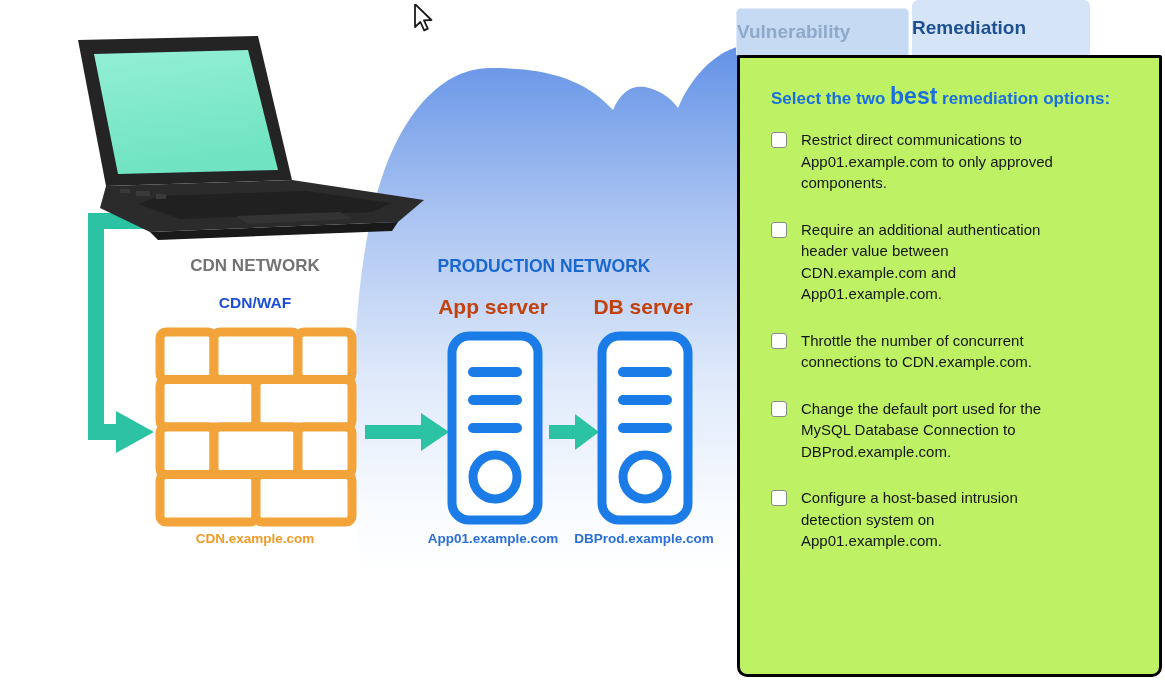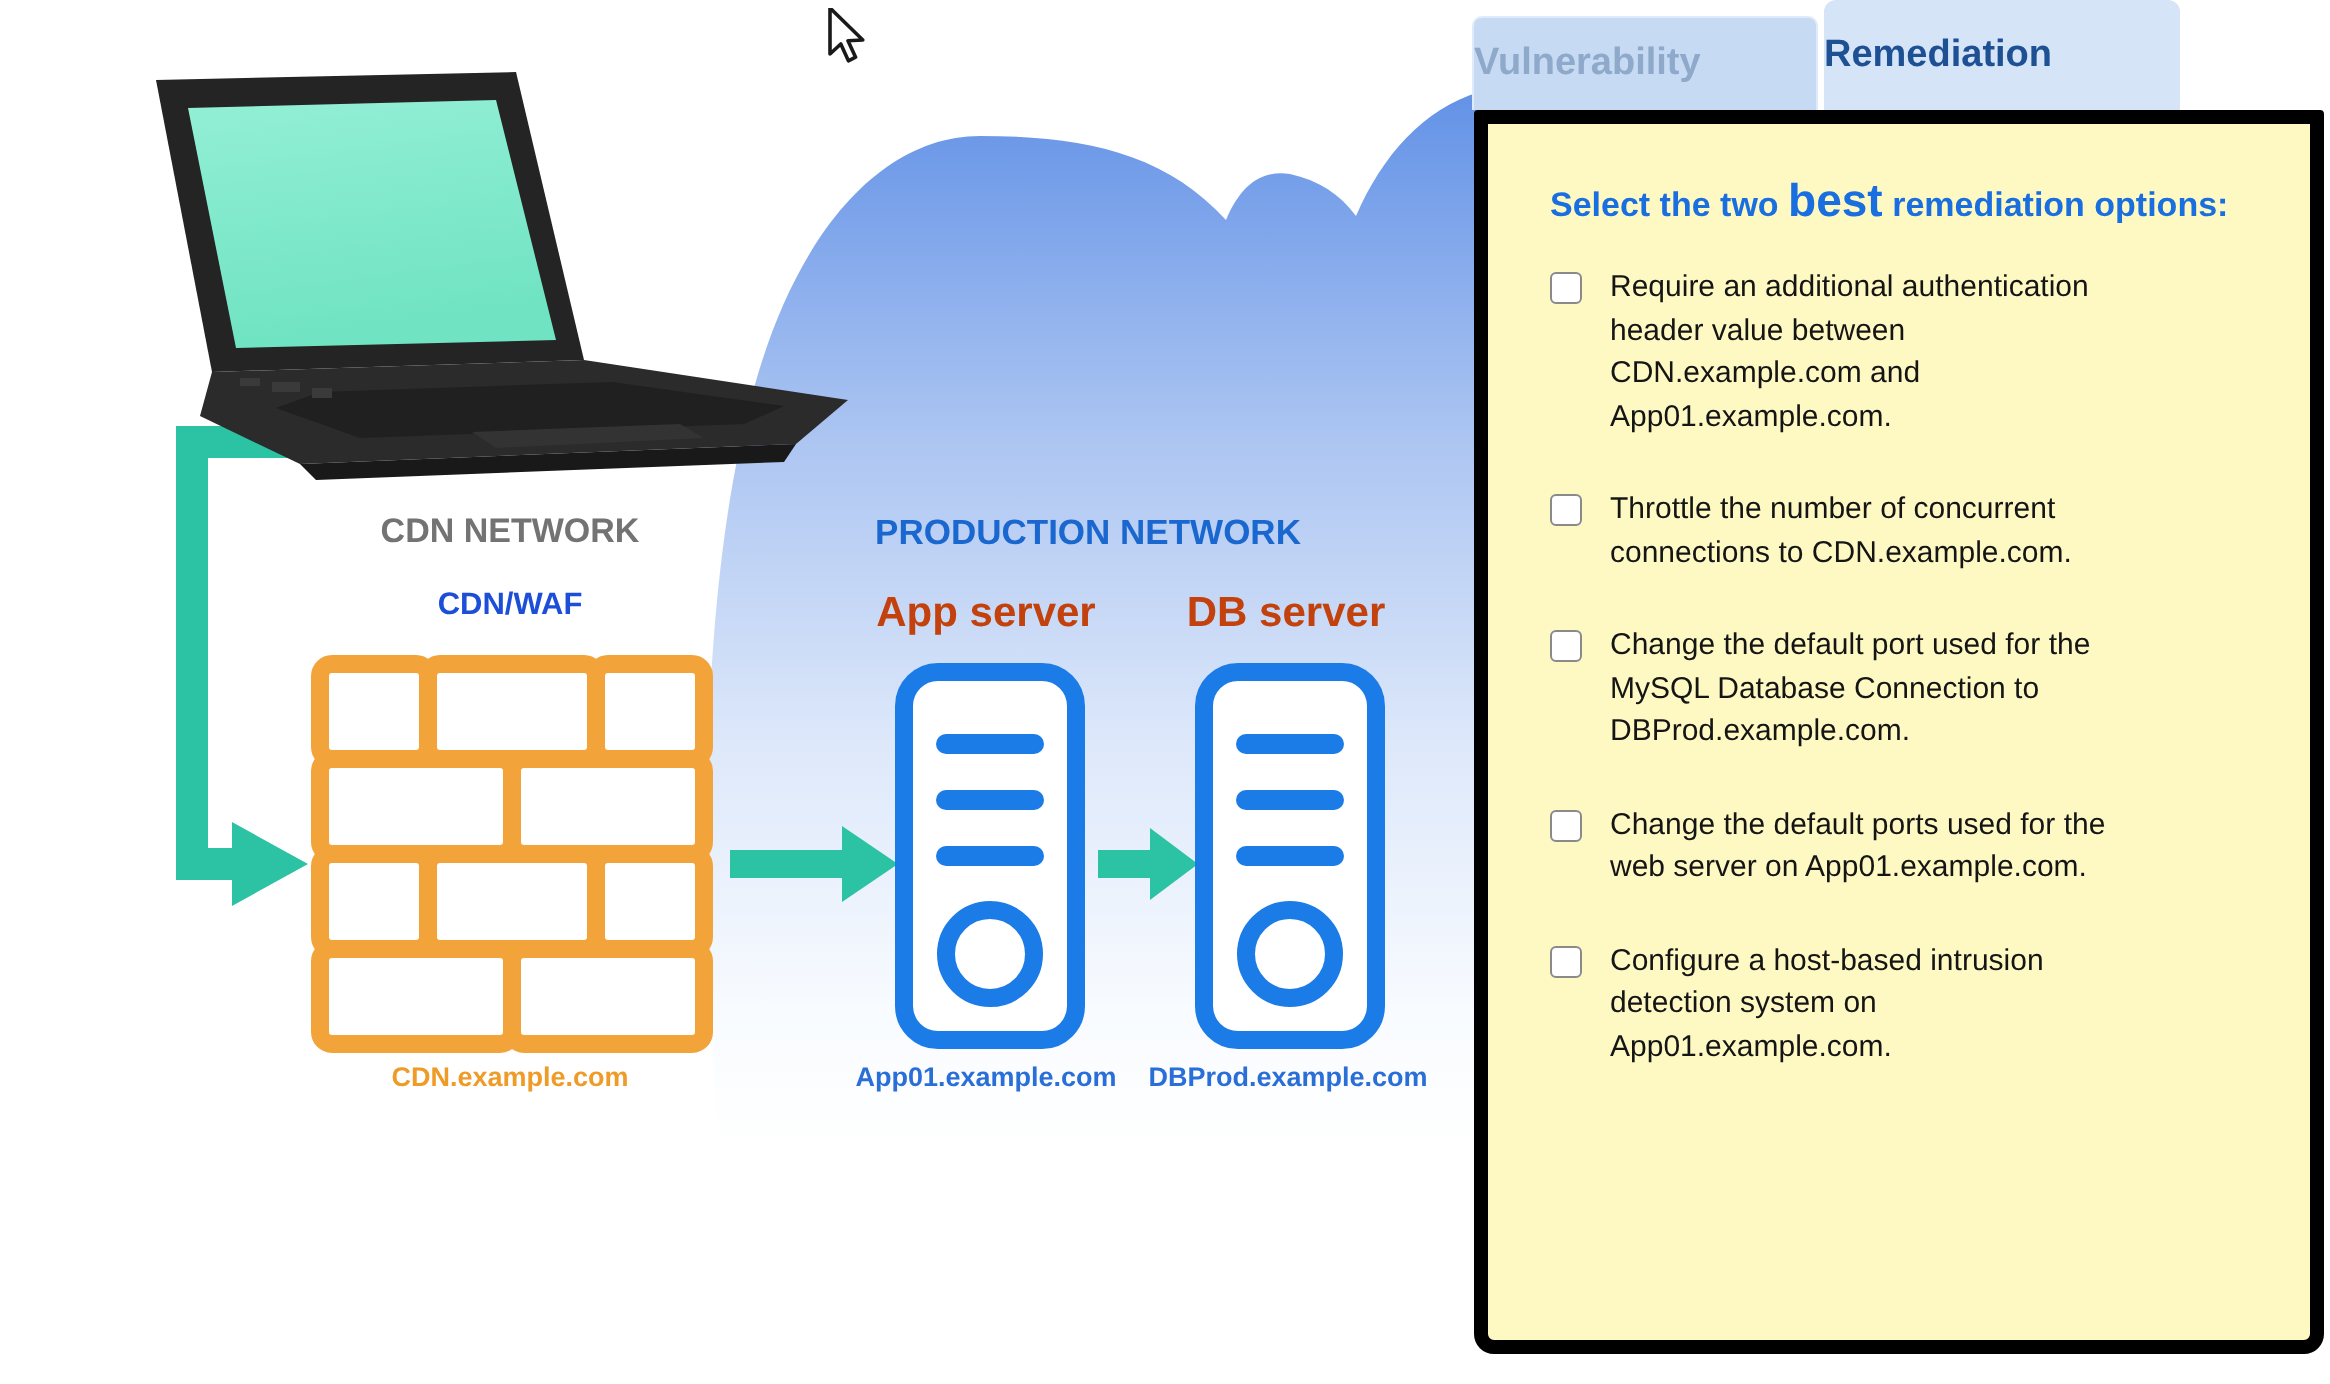--- a/index.html
+++ b/index.html
@@ -16,21 +16,21 @@
   .lbl-host-blue{font-size:13.5px;color:#2a6fd8;}
 
   
   .tab{position:absolute;display:flex;align-items:center;justify-content:flex-start;
        font-weight:bold;font-size:19px;box-sizing:border-box;cursor:pointer;}
   .tab-vuln{left:736px;top:8px;width:173px;height:47px;background:#c6daf3;
        border:1px solid #dfeafa;border-bottom:none;border-radius:5px 5px 0 0;color:#8fa9cb;}
   .tab-rem{left:912px;top:0;width:178px;height:55px;background:#d6e4f7;
        border-radius:6px 6px 0 0;color:#1e5193;}
   .panel{position:absolute;left:737px;top:55px;width:425px;height:622px;box-sizing:border-box;
-       background:#fef9c3;border:7px solid #000000;border-radius:2px 2px 10px 10px;
+       background:#bef264;border:3px solid #000000;border-radius:2px 2px 10px 10px;
        padding:24px 18px 0 31px;overflow:hidden;}
   .prompt{width:356px;font-size:17px;font-weight:bold;color:#1a6fe0;line-height:28px;margin-bottom:16px;}
   .prompt .big{font-size:23px;}
   .opt-row{display:flex;gap:14px;margin-bottom:25px;}
   .opt-box{width:14px;height:14px;flex:0 0 auto;margin-top:3px;background:#fff;
        border:1.5px solid #8a8a8a;border-radius:3px;box-sizing:content-box;cursor:pointer;}
   .opt-text{font-size:15px;line-height:21.5px;color:#151515;white-space:pre-line;width:330px;cursor:pointer;}
   #cursor{position:absolute;left:413px;top:4px;}
 </style>
 </head>
@@ -145,43 +145,44 @@
 
   <div class="panel">
     <div class="prompt">
       <span>Select the two</span>
       <span class="big">best</span>
       <span>remediation options:</span>
     </div>
     <div id="options-list">
         <div class="opt-row">
           <div class="opt-box"></div>
+          <div class="opt-text">Restrict direct communications to
+App01.example.com to only approved
+components.</div>
+        </div>
+        <div class="opt-row">
+          <div class="opt-box"></div>
           <div class="opt-text">Require an additional authentication
 header value between
 CDN.example.com and
 App01.example.com.</div>
         </div>
         <div class="opt-row">
           <div class="opt-box"></div>
           <div class="opt-text">Throttle the number of concurrent
 connections to CDN.example.com.</div>
         </div>
         <div class="opt-row">
           <div class="opt-box"></div>
           <div class="opt-text">Change the default port used for the
 MySQL Database Connection to
 DBProd.example.com.</div>
         </div>
         <div class="opt-row">
           <div class="opt-box"></div>
-          <div class="opt-text">Change the default ports used for the
-web server on App01.example.com.</div>
-        </div>
-        <div class="opt-row">
-          <div class="opt-box"></div>
           <div class="opt-text">Configure a host-based intrusion
 detection system on
 App01.example.com.</div>
         </div>
       </div>
   </div>
 
 </div>
 
 </body></html>

